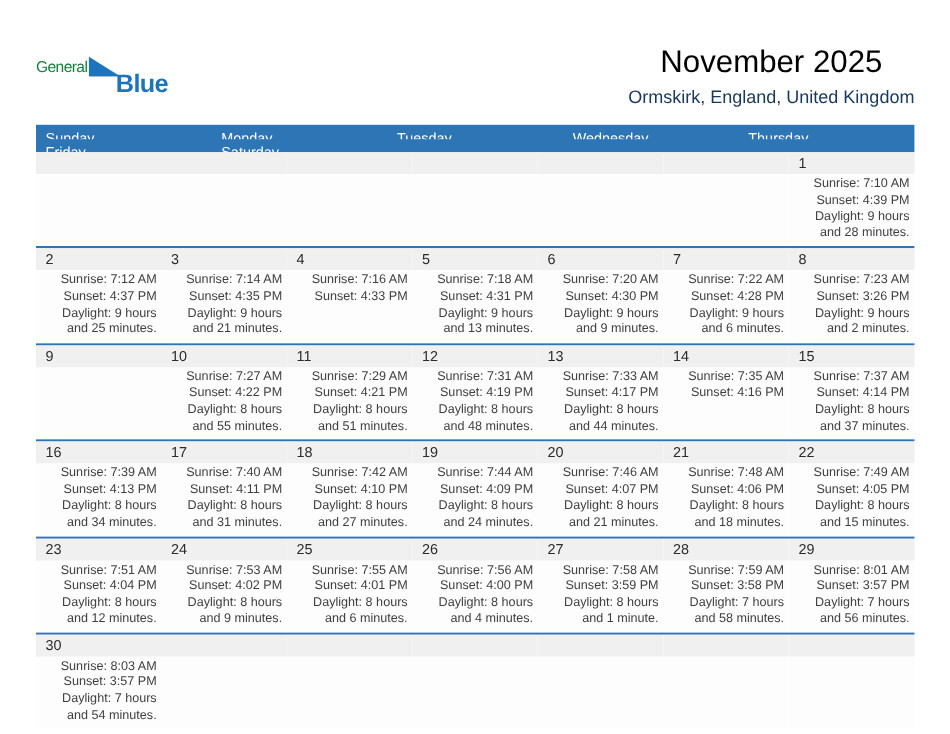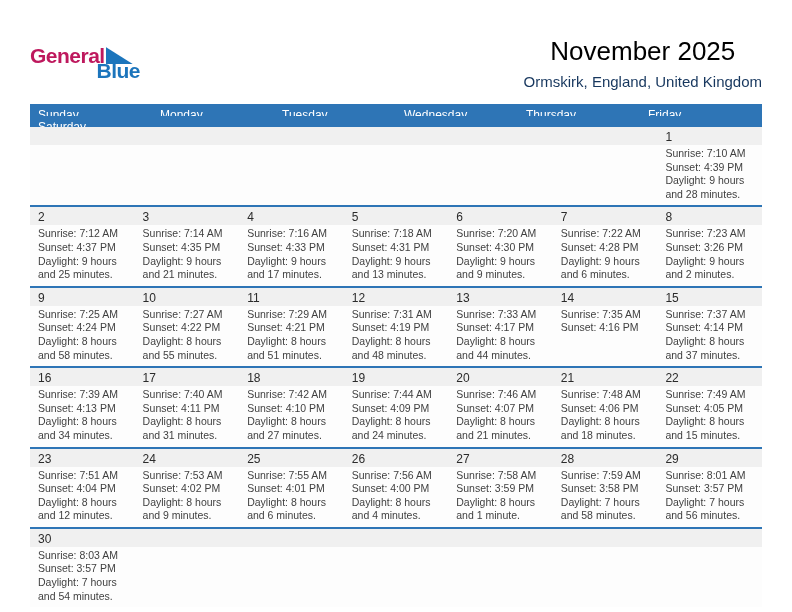--- a/index.html
+++ b/index.html
@@ -4,43 +4,43 @@
 <style>
   * { margin: 0; padding: 0; box-sizing: border-box; }
   html, body { width: 792px; height: 612px; background: #ffffff; overflow: hidden; }
   body { font-family: "Liberation Sans", "DejaVu Sans", sans-serif; position: relative; }
 
   
   .topbar { position: absolute; left: 30px; right: 30px; top: 36px; }
 
   .logo { position: absolute; left: 0; top: 10px; width: 110px; }
   .logo-row { display: flex; align-items: flex-start; }
-  .logo-general { font-size: 21px; font-weight: 700; color: #be185d; letter-spacing: -0.5px; line-height: 20px; }
+  .logo-general { font-size: 13px; font-weight: 400; color: #15803d; letter-spacing: -0.5px; line-height: 20px; }
   .logo-flag { width: 27px; height: 17px; margin-left: 1px; margin-top: 1px;
                background: #1c75bc; clip-path: polygon(0 0, 100% 100%, 0 100%); }
   .logo-blue { font-size: 21px; font-weight: 700; color: #1c75bc; letter-spacing: -0.5px;
                text-align: right; margin-top: -5px; line-height: 20px; }
 
   .titles { position: absolute; right: 0; top: 0; text-align: center; }
   .cal-title { font-size: 26px; color: #000000; line-height: 30px; }
   .cal-subtitle { font-size: 15px; color: #17375e; margin-top: 7px; }
 
   
   .calendar { position: absolute; left: 30px; top: 104px; width: 732px; }
-  .weekday-header { display: grid; grid-template-columns: repeat(6, 1fr); background: #2e75b6; height: 23px; }
+  .weekday-header { display: grid; grid-template-columns: repeat(5, 1fr); background: #2e75b6; height: 23px; }
   .weekday-cell { color: #ffffff; font-size: 12px; line-height: 23px; padding-left: 8px;
                   white-space: nowrap; overflow: hidden; }
 
   .week-row { display: grid; grid-template-columns: repeat(7, 1fr); border-bottom: 2px solid #2e75b6; min-height: 71px; }
   .week-row:last-child { border-bottom: none; }
 
   .day-cell { background: #fdfdfd; }
   .day-band { background: #f0f0f0; height: 18px; padding-left: 8px; }
   .day-num { font-size: 12px; color: #2b2b2b; line-height: 18px; }
-  .day-info { padding: 2px 4px 4px 8px; font-size: 10.5px; line-height: 13.6px; color: #3f3f3f; }
+  .day-info { padding: 2px 4px 4px 8px; font-size: 10.5px; line-height: 13.6px; color: #3f3f3f; text-align: right; }
 </style>
 </head>
 <body>
 
 <div class="topbar">
   <div class="logo">
     <div class="logo-row">
       <span class="logo-general">General</span>
       <span class="logo-flag"></span>
     </div>
@@ -106,21 +106,20 @@
             <div>Sunrise: 7:14 AM</div>
             <div>Sunset: 4:35 PM</div>
             <div>Daylight: 9 hours and 21 minutes.</div>
           </div>
         </div>
         <div class="day-cell">
           <div class="day-band"><span class="day-num">4</span></div>
           <div class="day-info">
             <div>Sunrise: 7:16 AM</div>
             <div>Sunset: 4:33 PM</div>
-            <div>Daylight: 9 hours and 17 minutes.</div>
           </div>
         </div>
         <div class="day-cell">
           <div class="day-band"><span class="day-num">5</span></div>
           <div class="day-info">
             <div>Sunrise: 7:18 AM</div>
             <div>Sunset: 4:31 PM</div>
             <div>Daylight: 9 hours and 13 minutes.</div>
           </div>
         </div>
@@ -145,25 +144,20 @@
           <div class="day-info">
             <div>Sunrise: 7:23 AM</div>
             <div>Sunset: 3:26 PM</div>
             <div>Daylight: 9 hours and 2 minutes.</div>
           </div>
         </div>
       </div>
       <div class="week-row">
         <div class="day-cell">
           <div class="day-band"><span class="day-num">9</span></div>
-          <div class="day-info">
-            <div>Sunrise: 7:25 AM</div>
-            <div>Sunset: 4:24 PM</div>
-            <div>Daylight: 8 hours and 58 minutes.</div>
-          </div>
         </div>
         <div class="day-cell">
           <div class="day-band"><span class="day-num">10</span></div>
           <div class="day-info">
             <div>Sunrise: 7:27 AM</div>
             <div>Sunset: 4:22 PM</div>
             <div>Daylight: 8 hours and 55 minutes.</div>
           </div>
         </div>
         <div class="day-cell">

